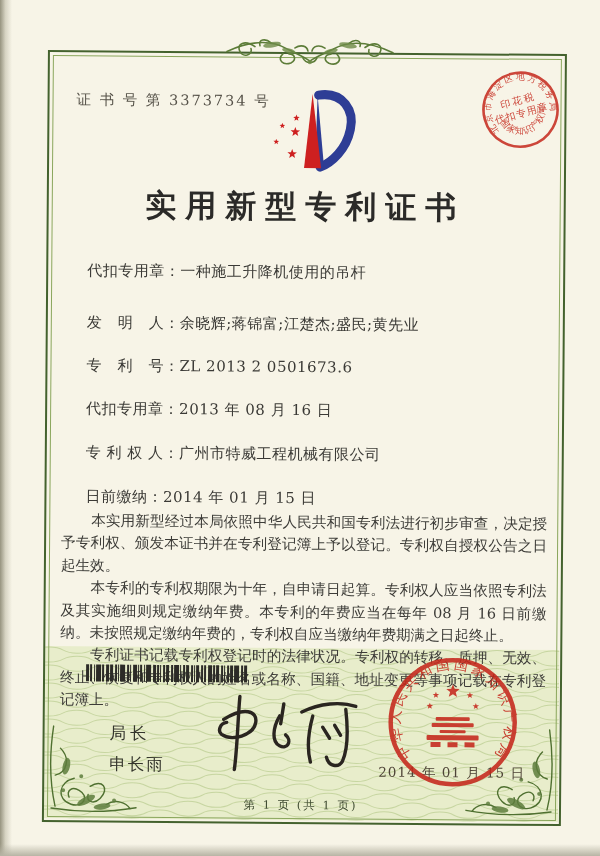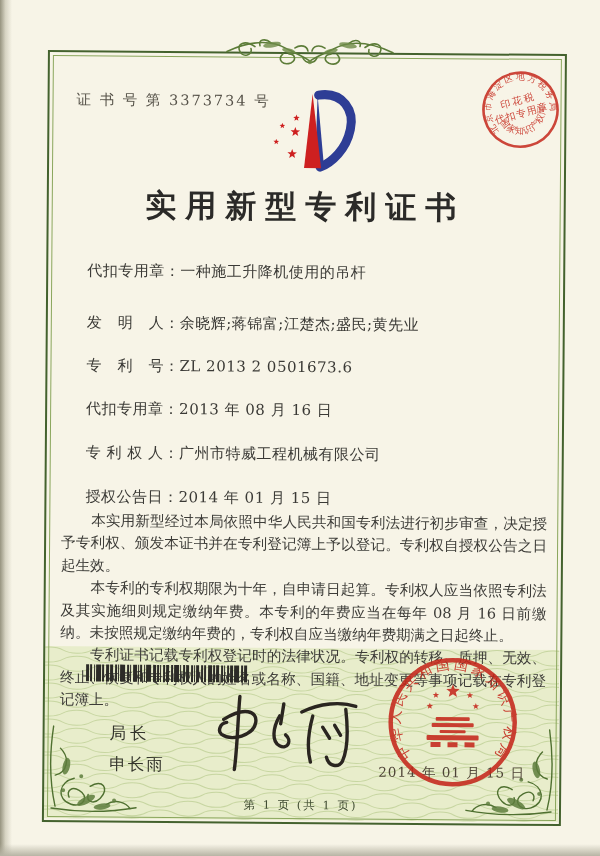--- a/index.html
+++ b/index.html
@@ -191,21 +191,21 @@
   <div class="field f2">
     <span>专　利　号：</span><span>ZL 2013 2 0501673.6</span>
   </div>
   <div class="field f3">
     <span>代扣专用章：</span><span>2013 年 08 月 16 日</span>
   </div>
   <div class="field f4">
     <span>专 利 权 人：</span><span>广州市特威工程机械有限公司</span>
   </div>
   <div class="field f5">
-    <span>授权公告日：</span><span>2014 年 01 月 15 日</span>
+    <span>日前缴纳：</span><span>2014 年 01 月 15 日</span>
   </div>
 
   <div class="body-text">
     <p>本实用新型经过本局依照中华人民共和国专利法进行初步审查，决定授予专利权、颁发本证书并在专利登记簿上予以登记。专利权自授权公告之日起生效。</p>
     <p>本专利的专利权期限为十年，自申请日起算。专利权人应当依照专利法及其实施细则规定缴纳年费。本专利的年费应当在每年 08 月 16 日前缴纳。未按照规定缴纳年费的，专利权自应当缴纳年费期满之日起终止。</p>
     <p>专利证书记载专利权登记时的法律状况。专利权的转移、质押、无效、终止、恢复和专利权人的姓名或名称、国籍、地址变更等事项记载在专利登记簿上。</p>
   </div>
 
   <div class="barcode" id="barcode">
         <i style="width: 3.2px; margin-right: 1px;"></i>

